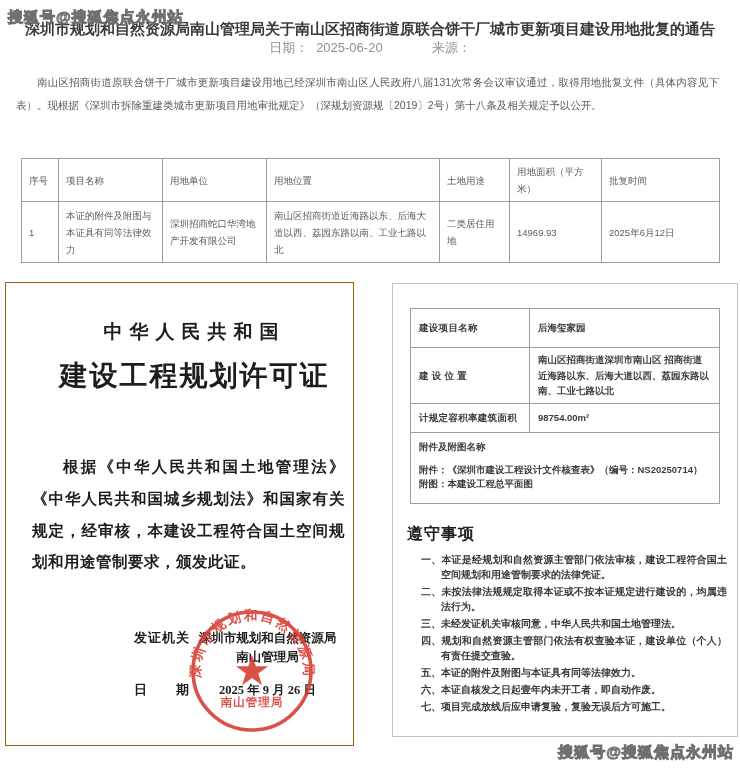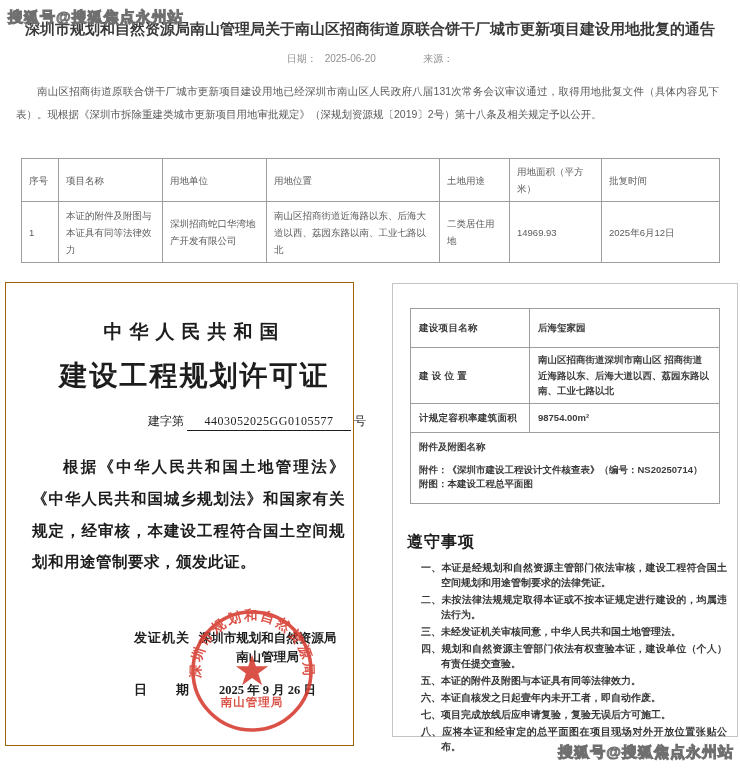--- a/index.html
+++ b/index.html
@@ -8,21 +8,21 @@
 
   
   .watermark{position:absolute;font-weight:bold;font-size:15px;letter-spacing:1px;
              color:#d9d9d9;-webkit-text-stroke:1px #6f6f6f;white-space:nowrap;z-index:9;}
   .wm-top{left:8px;top:8px;}
   .wm-bottom{right:6px;top:743px;}
 
   
   .title{padding-top:20px;text-align:center;font-size:15px;font-weight:bold;color:#3a3a3a;
          white-space:nowrap;letter-spacing:0;}
-  .meta{margin-top:13px;text-align:center;font-size:10px;color:#919191;}
+  .meta{text-align:center;font-size:13px;color:#919191;}
   .meta span{margin:0 4px;}
 
   
   .intro{margin:14px 21px 0 16px;font-size:10.5px;line-height:2.15;color:#5b5b5b;
          text-indent:2em;text-align:justify;}
 
   
   .approval{position:absolute;left:21px;top:158px;width:698px;border-collapse:collapse;
             font-size:9.5px;color:#5b5b5b;table-layout:fixed;}
   .approval th,.approval td{border:1px solid #9e9e9e;font-weight:normal;text-align:left;
@@ -59,21 +59,21 @@
   .permit-table{position:absolute;left:17px;top:24px;width:310px;border-collapse:collapse;
           font-size:9.5px;color:#3c3c3c;table-layout:fixed;}
   .permit-table td{border:1px solid #9e9e9e;padding:4px 8px;vertical-align:middle;line-height:1.65;}
   .permit-table .lbl{width:102px;font-weight:600;letter-spacing:0.3px;}
   .permit-table .val{font-weight:600;}
   .r1 td{height:30px;} .r2 td{height:30px;} .r3 td{height:44px;} .r4 td{height:20px;}
   .attach-cell{height:62px;vertical-align:top !important;}
   .attach-title{font-weight:600;margin:2px 0 8px 0;}
   .attach-line{font-weight:600;line-height:1.55;}
 
-  .rules{position:absolute;left:14px;top:248px;right:10px;}
+  .rules{position:absolute;left:14px;top:240px;right:10px;}
   .rules-title{font-size:16px;font-weight:bold;color:#1f1f1f;letter-spacing:1px;margin-bottom:7px;}
   .rule-item{font-size:10px;font-weight:600;color:#383838;line-height:1.5;
              padding-left:2em;text-indent:-2em;margin:0 0 2px 14px;text-align:justify;}
 </style>
 </head>
 <body>
 
 <div class="page">
 
   <div class="watermark wm-top">搜狐号@搜狐焦点永州站</div>
@@ -118,25 +118,20 @@
         <td>二类居住用地</td>
         <td>14969.93</td>
         <td>2025年6月12日</td>
       </tr>
     </tbody>
   </table>
 
   <div class="cert">
     <div class="cert-country">中华人民共和国</div>
     <div class="cert-title">建设工程规划许可证</div>
-    <div class="cert-no">
-      <span>建字第</span>
-      <span class="num">4403052025GG0105577</span>
-      <span>号</span>
-    </div>
     <div class="cert-body">根据《中华人民共和国土地管理法》《中华人民共和国城乡规划法》和国家有关规定，经审核，本建设工程符合国土空间规划和用途管制要求，颁发此证。</div>
 
     <div class="cert-row row-issuer">
       <span class="lbl">发证机关</span>
       <span class="val">
         <span>深圳市规划和自然资源局</span><br>
         <span>南山管理局</span>
       </span>
     </div>
     <div class="cert-row row-date">
@@ -184,19 +179,18 @@
 
     <div class="rules">
       <div class="rules-title">遵守事项</div>
       <div class="rule-item">一、本证是经规划和自然资源主管部门依法审核，建设工程符合国土空间规划和用途管制要求的法律凭证。</div>
       <div class="rule-item">二、未按法律法规规定取得本证或不按本证规定进行建设的，均属违法行为。</div>
       <div class="rule-item">三、未经发证机关审核同意，中华人民共和国土地管理法。</div>
       <div class="rule-item">四、规划和自然资源主管部门依法有权查验本证，建设单位（个人）有责任提交查验。</div>
       <div class="rule-item">五、本证的附件及附图与本证具有同等法律效力。</div>
       <div class="rule-item">六、本证自核发之日起壹年内未开工者，即自动作废。</div>
       <div class="rule-item">七、项目完成放线后应申请复验，复验无误后方可施工。</div>
-      <div class="rule-item">八、应将本证和经审定的总平面图在项目现场对外开放位置张贴公布。</div>
     </div>
   </div>
 
   <div class="watermark wm-bottom">搜狐号@搜狐焦点永州站</div>
 
 </div>
 
 </body></html>

